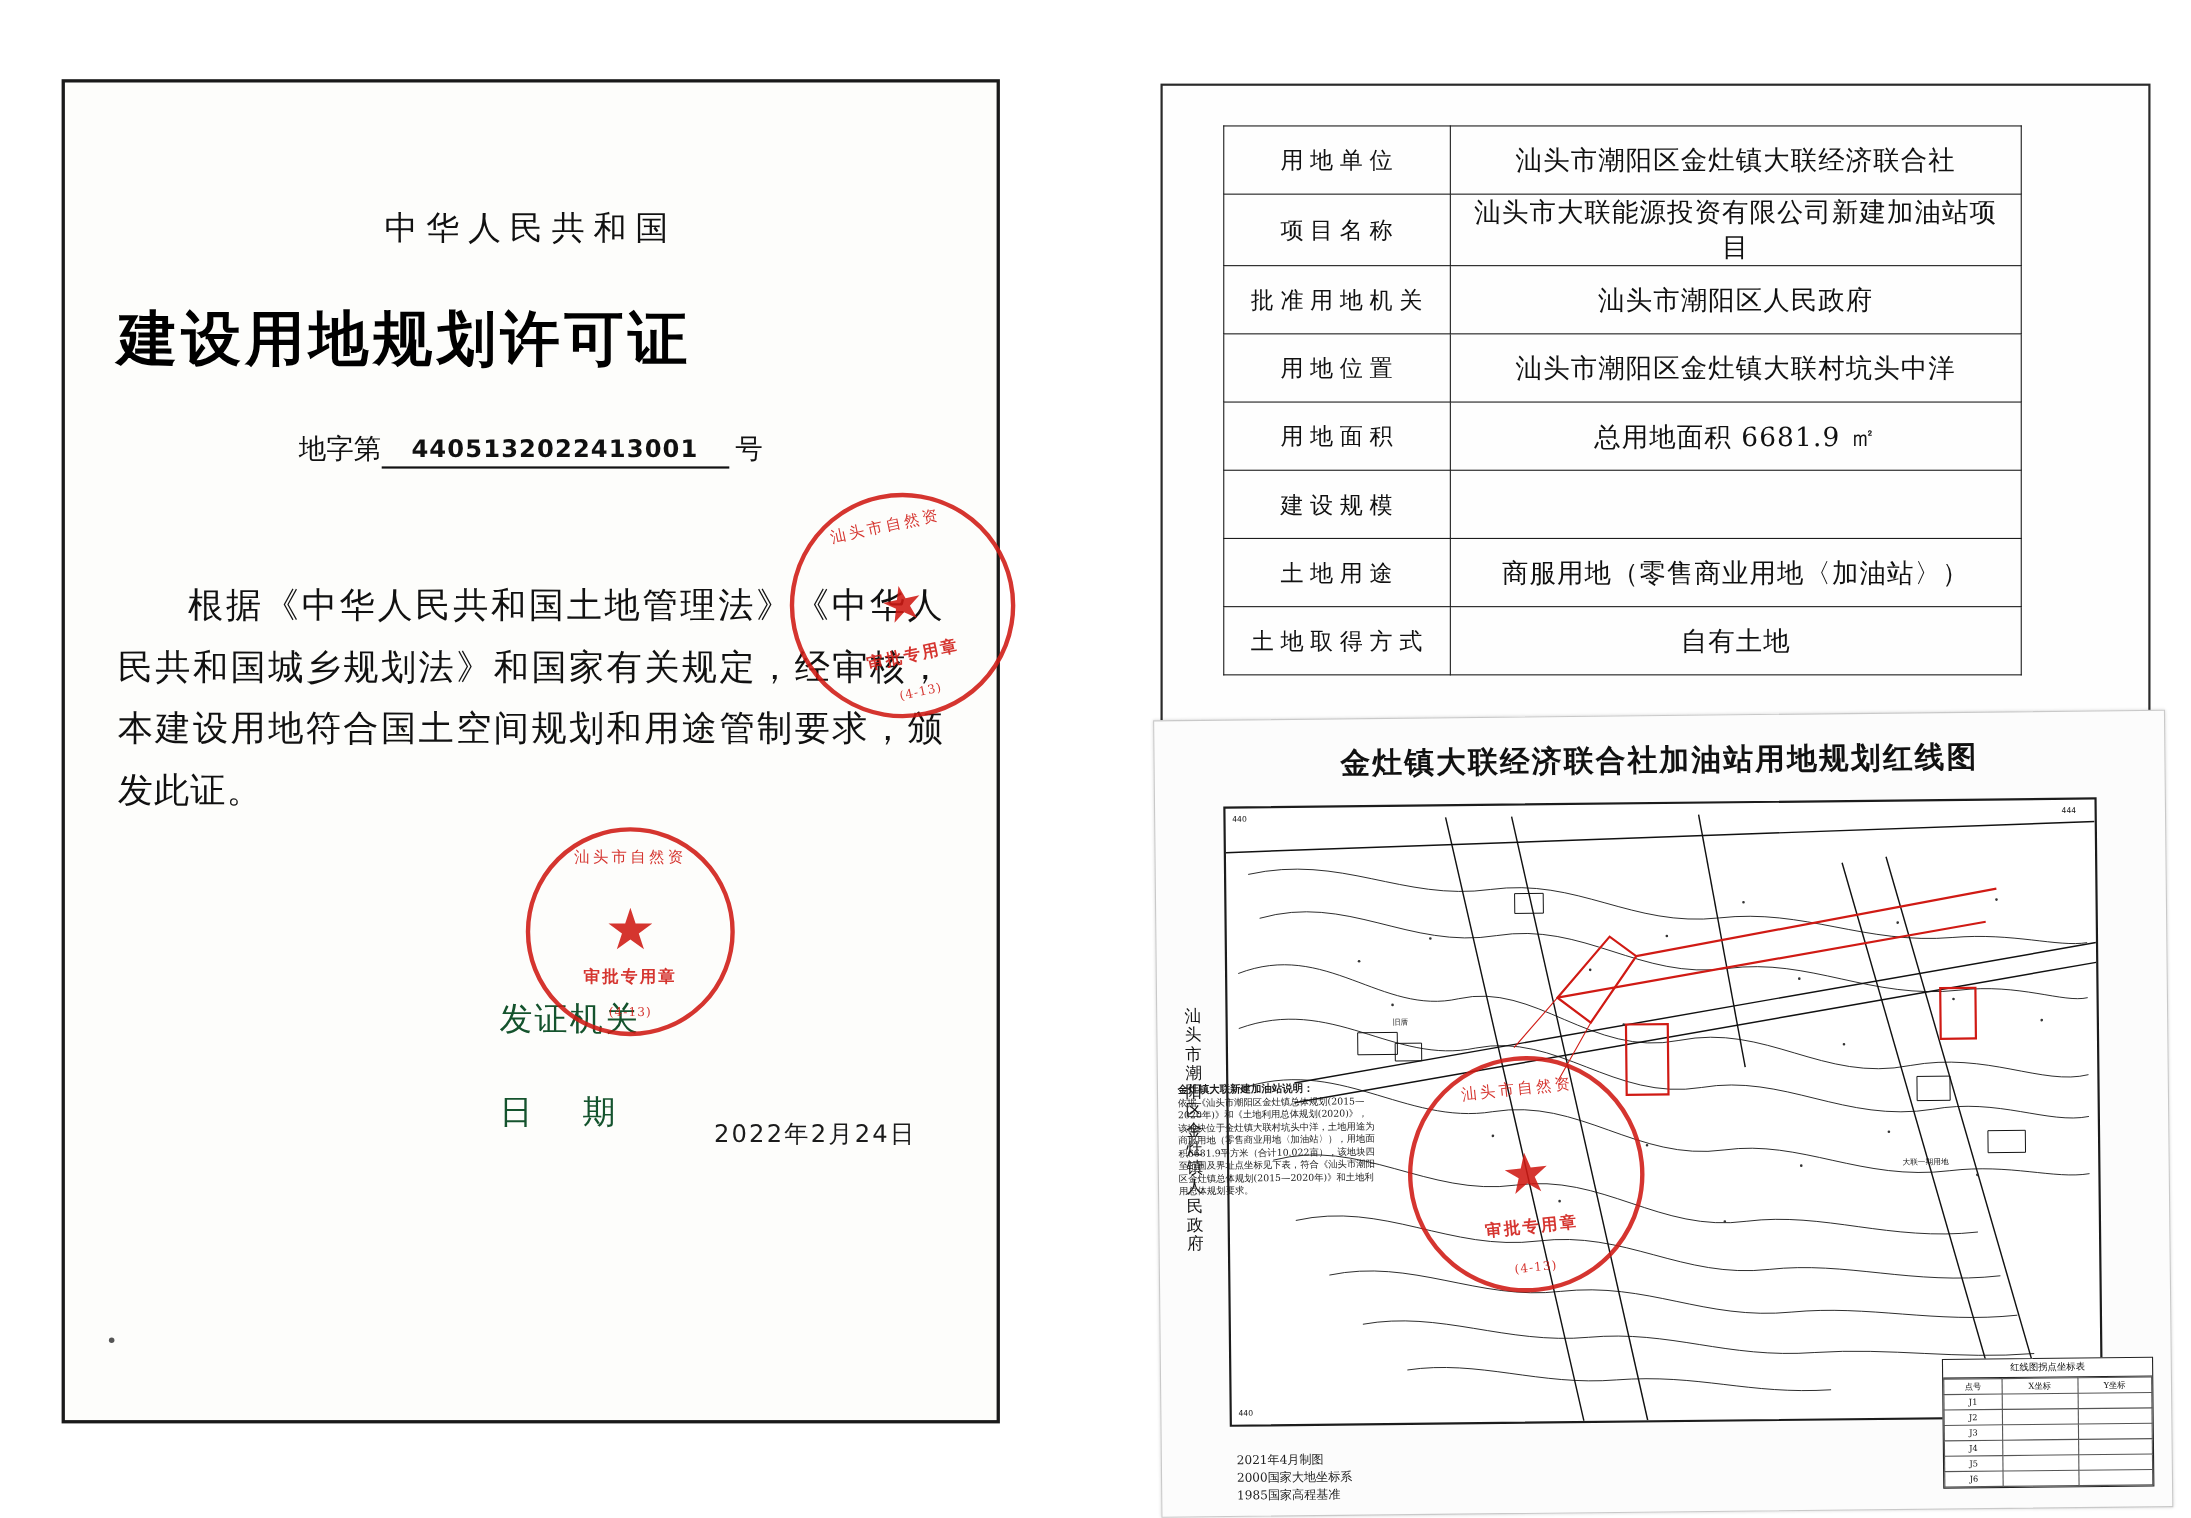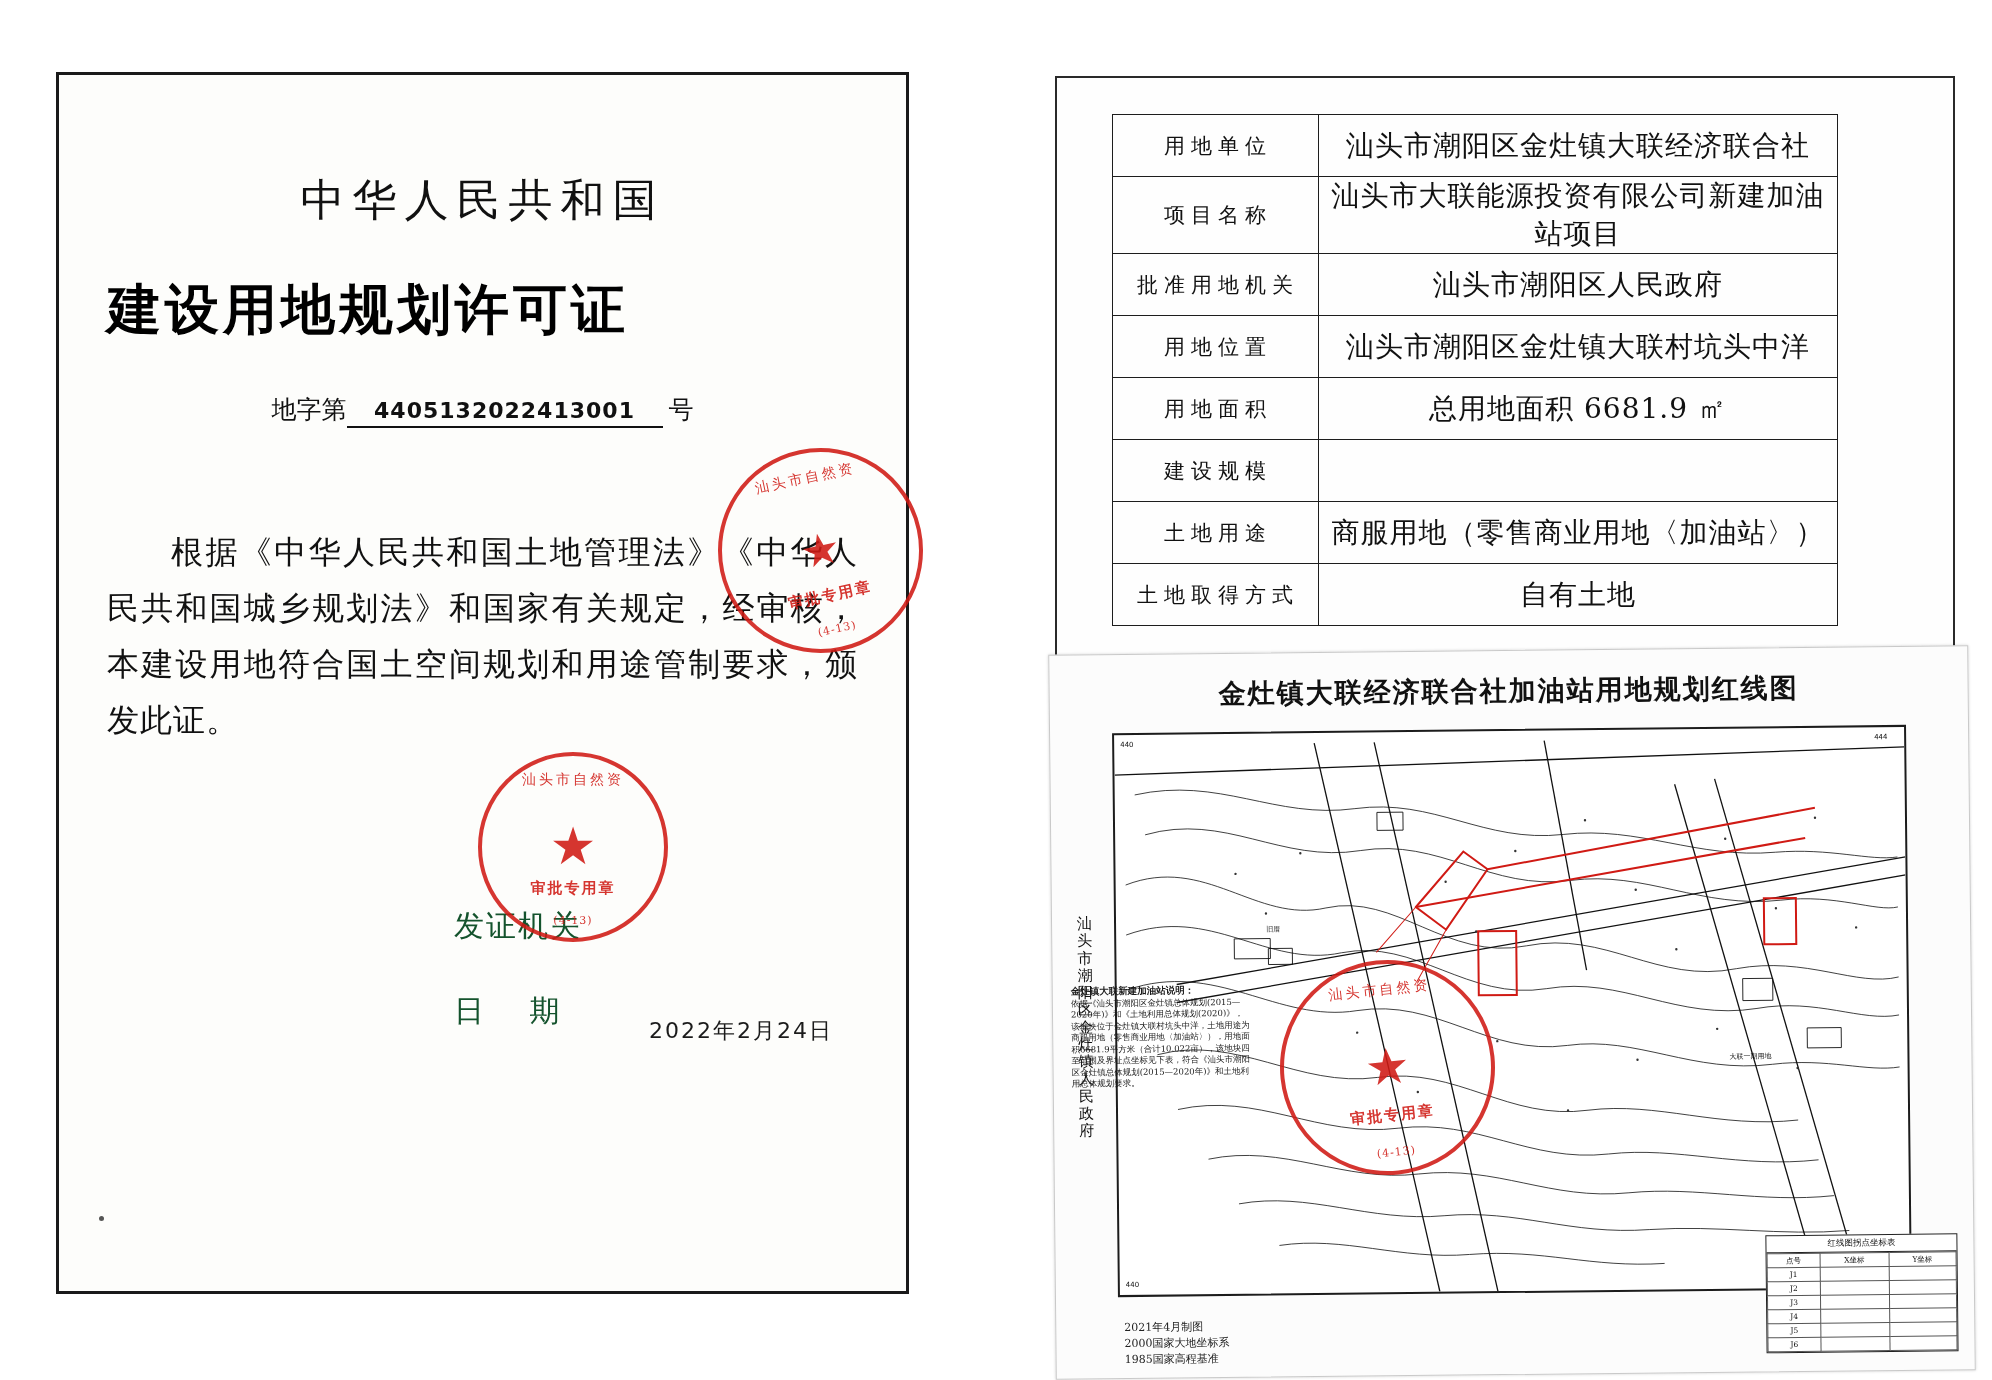--- a/index.html
+++ b/index.html
@@ -27,24 +27,24 @@
     box-sizing: border-box;
   }
   #left-inner {
     position: absolute;
     left: 0; top: 0; right: 0; bottom: 0;
     padding: 40px 48px;
     box-sizing: border-box;
   }
   .cert-country {
     text-align: center;
-    font-size: 44px;
+    font-size: 30px;
     letter-spacing: 8px;
     color: #111;
-    margin-top: 56px;
+    margin-top: 72px;
     font-family: Liberation Mono, monospace;
   }
   .cert-title {
     text-align: left;
     font-size: 54px;
     font-weight: bold;
     letter-spacing: 4px;
     color: #000;
     margin-top: 44px;
   }
@@ -133,21 +133,21 @@
   }
   #info-table td.k {
     width: 198px;
     text-align: center;
     letter-spacing: 6px;
     padding-left: 6px;
   }
   #info-table td.v {
     text-align: center;
     padding: 0 10px;
-    font-size: 28px;
+    font-size: 24px;
     letter-spacing: 1px;
   }
 
   
   #map-sheet {
     position: absolute;
     left: 1052px;
     top: 650px;
     width: 920px;
     height: 725px;

